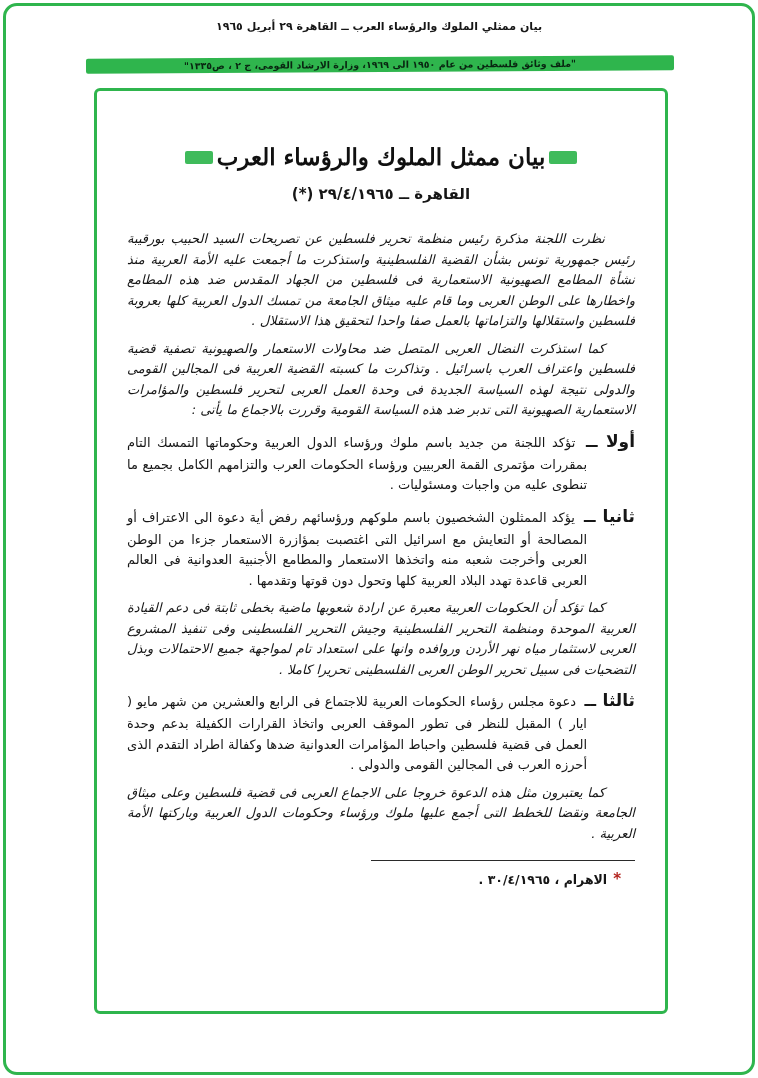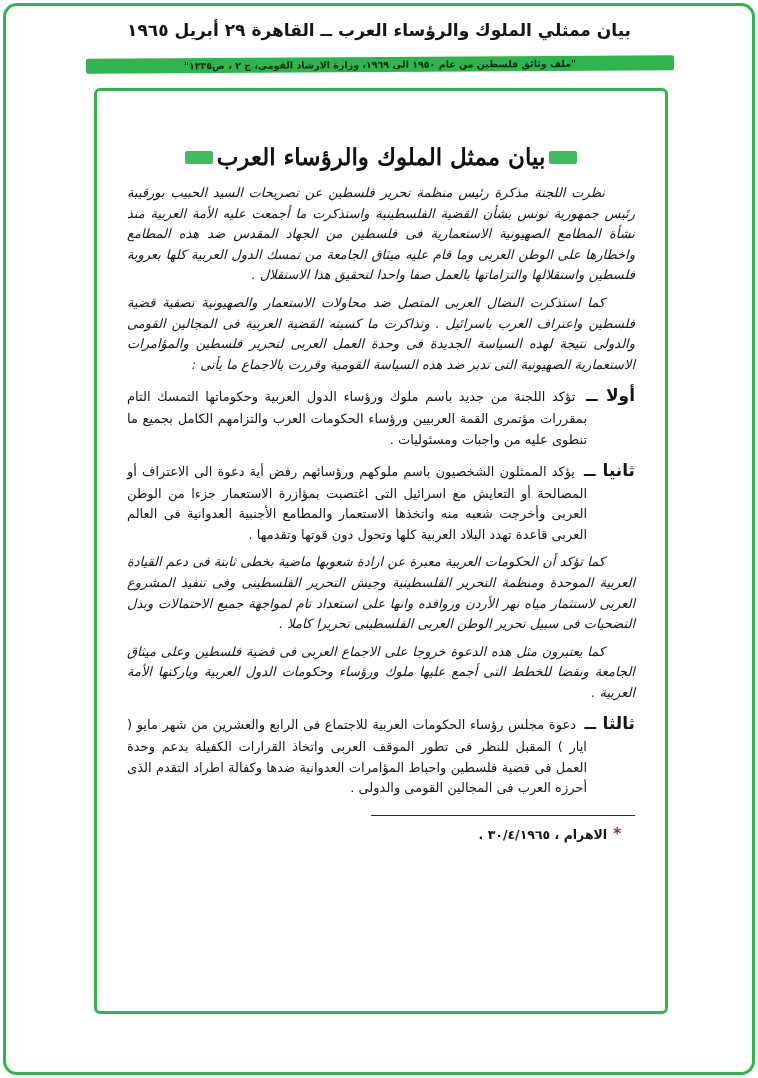--- a/index.html
+++ b/index.html
@@ -9,21 +9,21 @@
     font-family:"DejaVu Sans", sans-serif;
     color:#161616; overflow:hidden;
   }
   .outer-border {
     position:absolute; inset:3px;
     border:3px solid #2fb54d; border-radius:14px;
     pointer-events:none;
   }
   .top-header {
     position:absolute; top:20px; left:40px; right:40px;
-    text-align:center; font-size:17px; font-weight:bold;
+    text-align:center; font-size:11px; font-weight:bold;
     direction:rtl; letter-spacing:0;
   }
   .source-bar {
     position:absolute; top:57px; left:86px; right:84px;
     background:#2fb54d; color:#092611;
     text-align:center; font-size:9.5px; font-weight:bold;
     padding:2px 6px; border-radius:2px;
     direction:rtl; transform:rotate(-0.35deg);
     white-space:nowrap; overflow:hidden;
   }
@@ -77,20 +77,21 @@
   <div class="source-bar">"ملف وثائق فلسطين من عام ١٩٥٠ الى ١٩٦٩، وزارة الارشاد القومى، ج ٢ ، ص١٣٣٥"</div>
 
   <main class="doc-box">
 
     <div class="doc-title-row">
       <span class="green-mark"></span>
       <h2 class="doc-title">بيان ممثل الملوك والرؤساء العرب</h2>
       <span class="green-mark"></span>
     </div>
 
+    <div class="doc-subtitle">القاهرة ــ ٢٩/٤/١٩٦٥ (*)</div>
 
     <p class="para indent">
       <span>نظرت اللجنة مذكرة رئيس منظمة تحرير فلسطين عن تصريحات السيد الحبيب بورقيبة رئيس جمهورية تونس بشأن القضية الفلسطينية واستذكرت ما أجمعت عليه الأمة العربية منذ نشأة المطامع الصهيونية الاستعمارية فى فلسطين من الجهاد المقدس ضد هذه المطامع واخطارها على الوطن العربى وما قام عليه ميثاق الجامعة من تمسك الدول العربية كلها بعروبة فلسطين واستقلالها والتزاماتها بالعمل صفا واحدا لتحقيق هذا الاستقلال .</span>
     </p>
 
     <p class="para indent">
       <span>كما استذكرت النضال العربى المتصل ضد محاولات الاستعمار والصهيونية تصفية قضية فلسطين واعتراف العرب باسرائيل . وتذاكرت ما كسبته القضية العربية فى المجالين القومى والدولى نتيجة لهذه السياسة الجديدة فى وحدة العمل العربى لتحرير فلسطين والمؤامرات الاستعمارية الصهيونية التى تدبر ضد هذه السياسة القومية وقررت بالاجماع ما يأتى :</span>
     </p>
 
     <p class="para hang">
@@ -100,27 +101,27 @@
 
     <p class="para hang">
       <b class="sec-label">ثانيا ــ</b>
       <span>يؤكد الممثلون الشخصيون باسم ملوكهم ورؤسائهم رفض أية دعوة الى الاعتراف أو المصالحة أو التعايش مع اسرائيل التى اغتصبت بمؤازرة الاستعمار جزءا من الوطن العربى وأخرجت شعبه منه واتخذها الاستعمار والمطامع الأجنبية العدوانية فى العالم العربى قاعدة تهدد البلاد العربية كلها وتحول دون قوتها وتقدمها .</span>
     </p>
 
     <p class="para indent">
       <span>كما تؤكد أن الحكومات العربية معبرة عن ارادة شعوبها ماضية بخطى ثابتة فى دعم القيادة العربية الموحدة ومنظمة التحرير الفلسطينية وجيش التحرير الفلسطينى وفى تنفيذ المشروع العربى لاستثمار مياه نهر الأردن وروافده وانها على استعداد تام لمواجهة جميع الاحتمالات وبذل التضحيات فى سبيل تحرير الوطن العربى الفلسطينى تحريرا كاملا .</span>
     </p>
 
-    <p class="para indent">
-      <span>كما يعتبرون مثل هذه الدعوة خروجا على الاجماع العربى فى قضية فلسطين وعلى ميثاق الجامعة ونقضا للخطط التى أجمع عليها ملوك ورؤساء وحكومات الدول العربية وباركتها الأمة العربية .</span>
-    </p>
-
     <p class="para hang">
       <b class="sec-label">ثالثا ــ</b>
       <span>دعوة مجلس رؤساء الحكومات العربية للاجتماع فى الرابع والعشرين من شهر مايو ( ايار ) المقبل للنظر فى تطور الموقف العربى واتخاذ القرارات الكفيلة بدعم وحدة العمل فى قضية فلسطين واحباط المؤامرات العدوانية ضدها وكفالة اطراد التقدم الذى أحرزه العرب فى المجالين القومى والدولى .</span>
+    </p>
+
+    <p class="para indent">
+      <span>كما يعتبرون مثل هذه الدعوة خروجا على الاجماع العربى فى قضية فلسطين وعلى ميثاق الجامعة ونقضا للخطط التى أجمع عليها ملوك ورؤساء وحكومات الدول العربية وباركتها الأمة العربية .</span>
     </p>
 
     <div class="footnote-rule"></div>
 
     <div class="footnote">
       <span class="fn-star">*</span><span>الاهرام ، ٣٠/٤/١٩٦٥ .</span>
     </div>
 
   </main>
 

